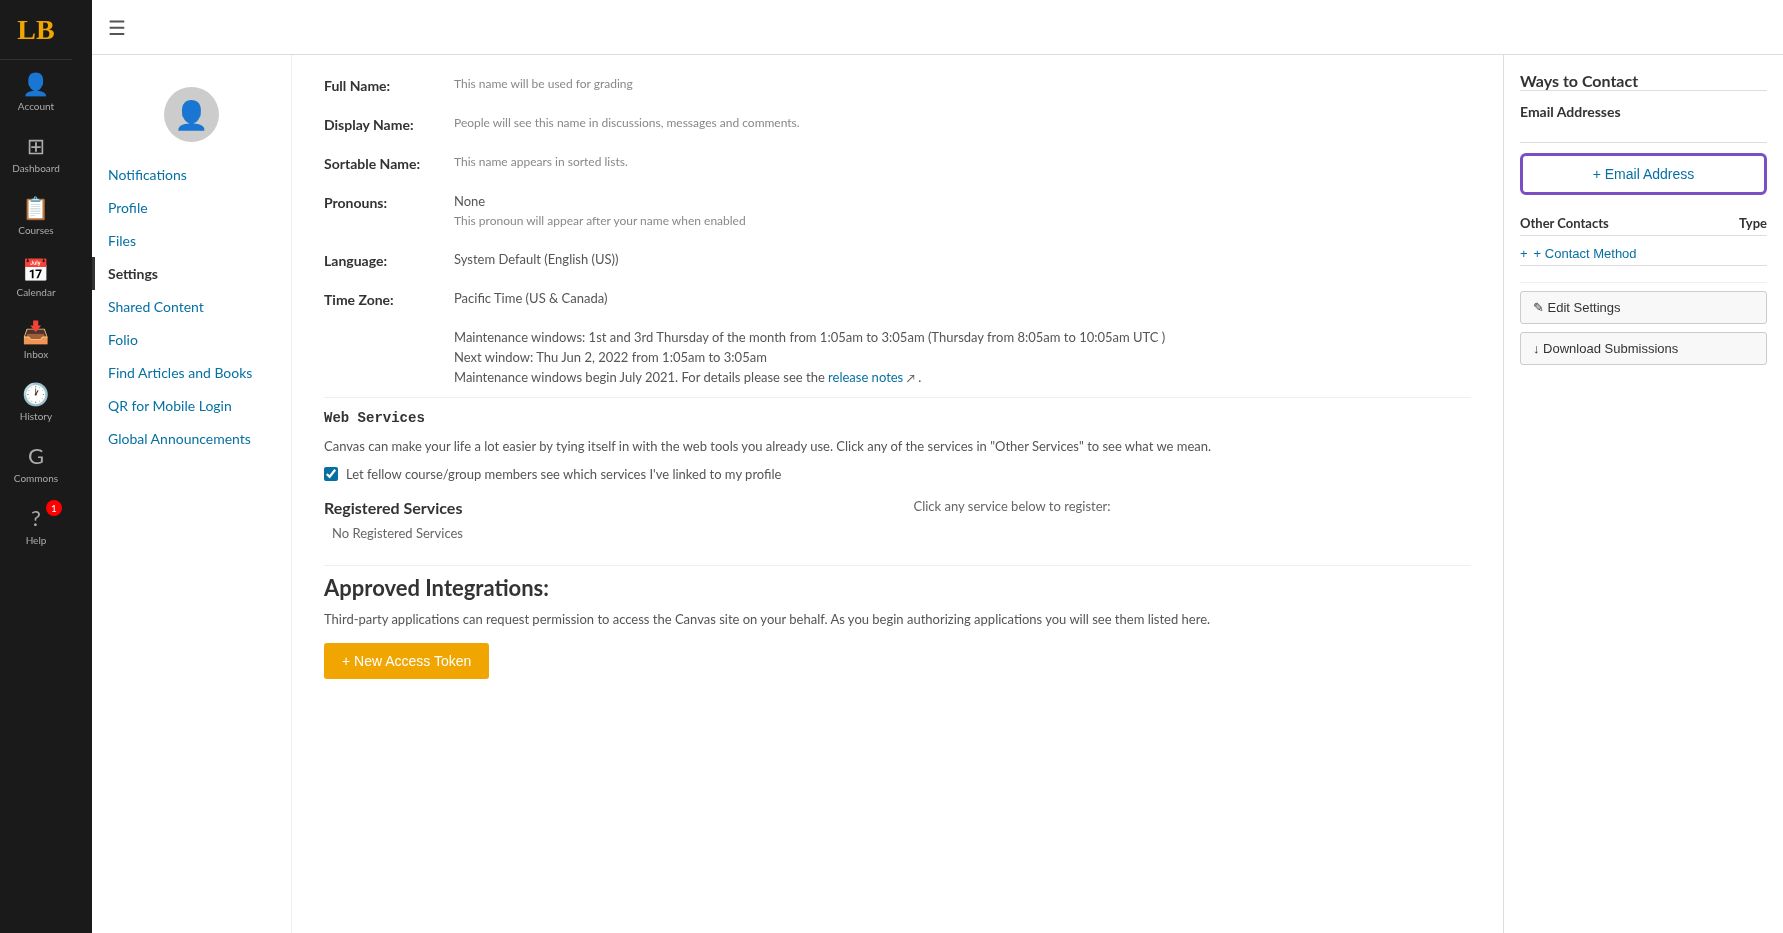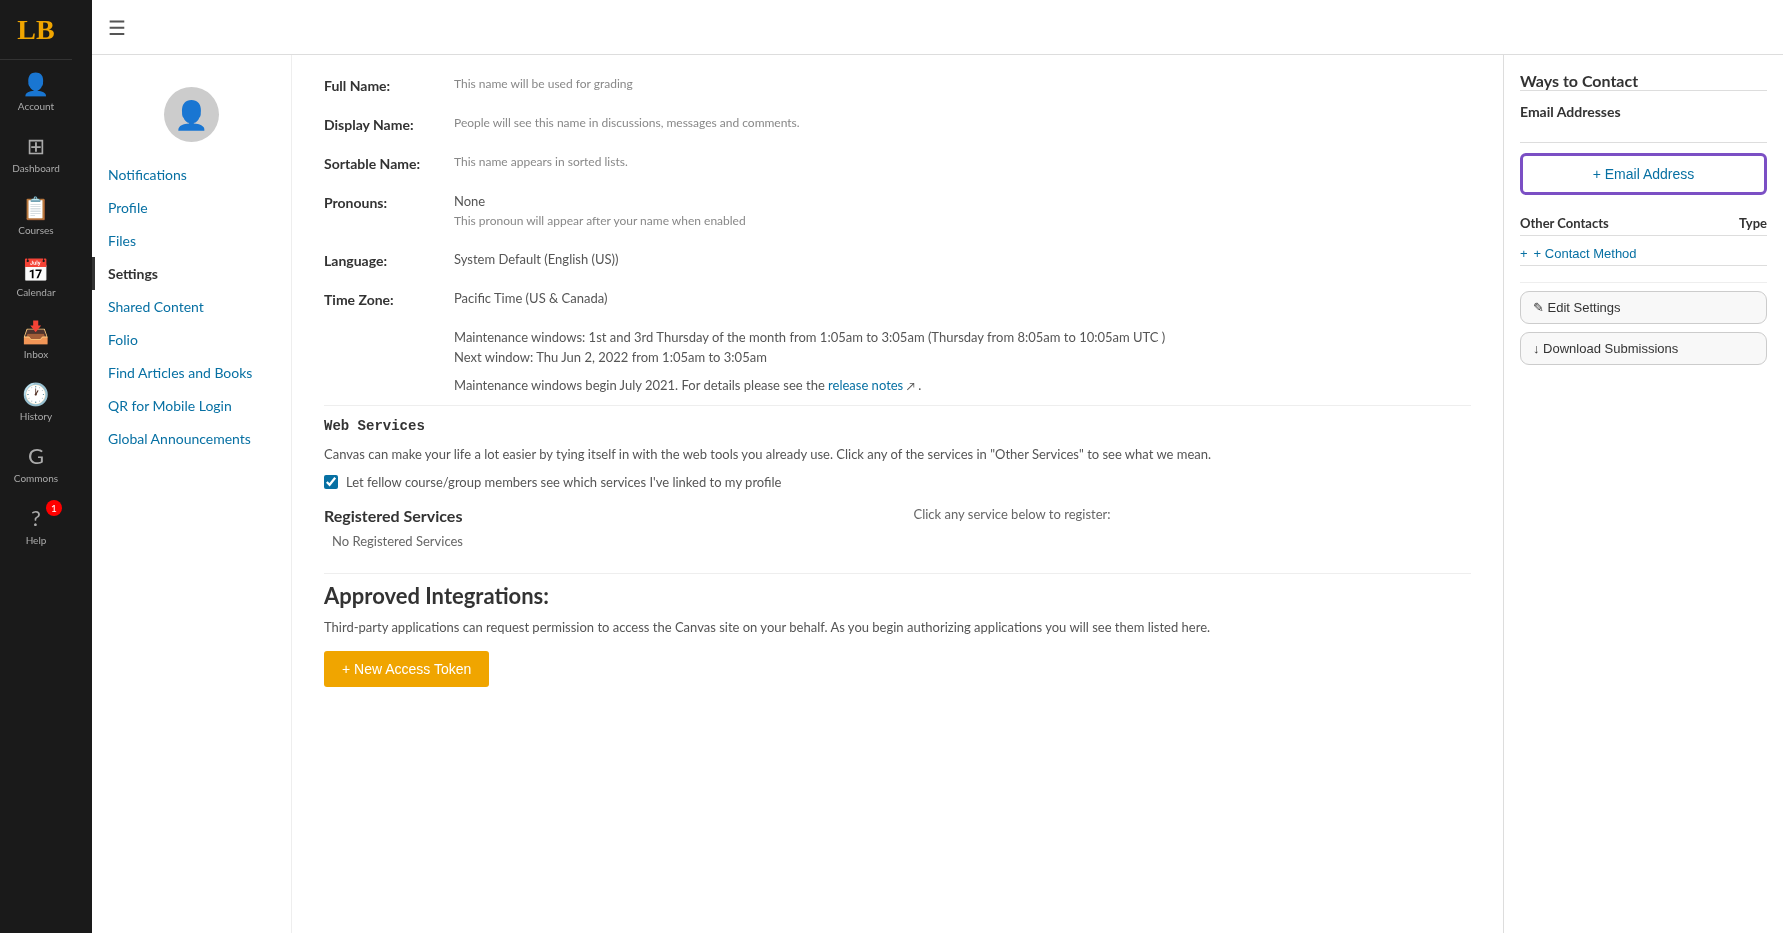--- a/index.html
+++ b/index.html
@@ -293,21 +293,21 @@
       font-size: 13px;
       padding: 4px 0;
     }
     .btn-edit-settings, .btn-download {
       display: flex;
       align-items: center;
       gap: 6px;
       width: 100%;
       padding: 8px 12px;
       border: 1px solid #ccc;
-      border-radius: 9px;
+      border-radius: 3px;
       background: #f8f8f8;
       cursor: pointer;
       font-size: 13px;
       margin-bottom: 8px;
       color: #333;
     }
 
     .divider { border: none; border-top: 1px solid #eee; margin: 8px 0; }
 
     a.link { color: #0770a3; text-decoration: none; }
@@ -435,21 +435,21 @@
     <span class="field-label">Time Zone:</span>
     <span class="field-value">
       <span>Pacific Time (US &amp; Canada)</span>
       
     </span>
   </div>
         </div>
 
       <div style="margin-left: 130px; margin-bottom: 12px;">
         <div style="font-size:13px;color:#555;margin-bottom:4px;">Maintenance windows: 1st and 3rd Thursday of the month from 1:05am to 3:05am (Thursday from 8:05am to 10:05am UTC )</div>
-        <div style="font-size:13px;color:#555;margin-bottom:12px;">Next window: Thu Jun 2, 2022 from 1:05am to 3:05am</div>
+        <div style="font-size:13px;color:#555;margin-bottom:4px;">Next window: Thu Jun 2, 2022 from 1:05am to 3:05am</div>
         <div style="font-size:13px;color:#555;">
           <span>Maintenance windows begin July 2021. For details please see the </span>
           <a href="#" class="link">release notes</a>
           <span style="font-size:11px;">↗</span>
           <span> .</span>
         </div>
       </div>
 
       <hr class="divider">
 

